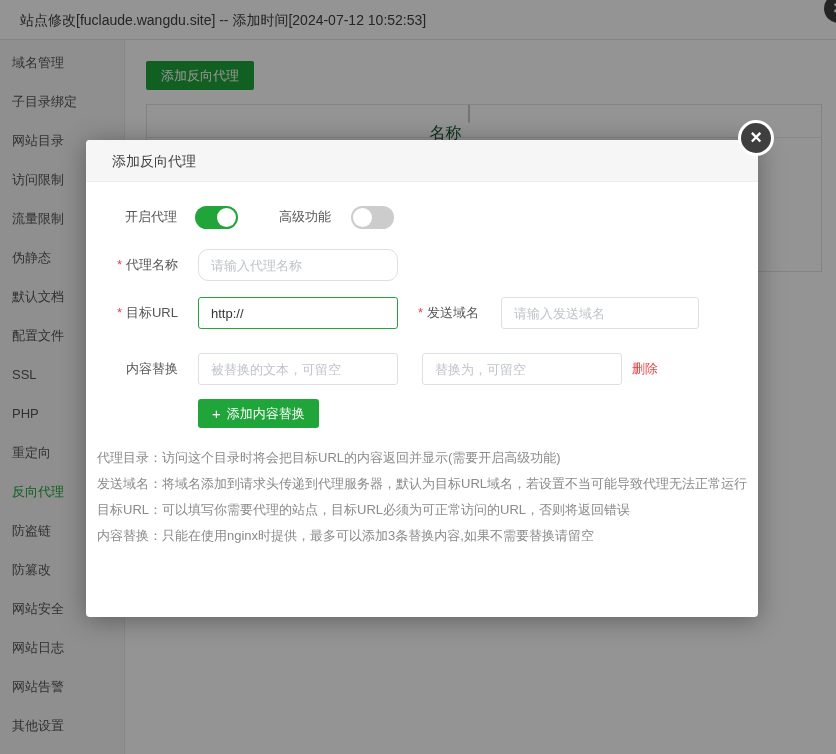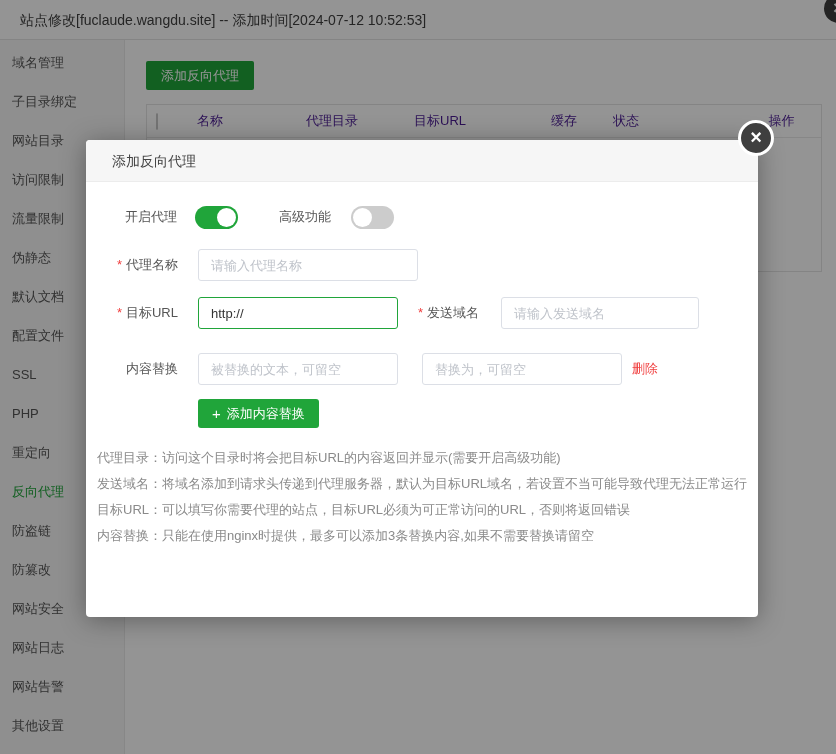--- a/index.html
+++ b/index.html
@@ -46,21 +46,21 @@
     position: absolute; left: 21px; top: 21px;
     height: 29px; padding: 0 15px; border-radius: 2px;
     background: var(--green, #20a53a); color: #fff; font-size: 13px;
   }
   .table {
     position: absolute; left: 21px; top: 64px; width: 676px; height: 168px;
     border: 1px solid #e3e3e3; background: #fff;
   }
   .thead {
     display: flex; align-items: center; height: 33px;
-    border-bottom: 1px solid #e9e9e9; font-size: 13px; color: #4c1d95;
+    border-bottom: 1px solid #e9e9e9; font-size: 16px; color: #14532d; flex-direction: column;
   }
   .c-check { width: 50px; padding-left: 9px; }
   .checkbox { width: 14px; height: 14px; border: 1px solid #c8c8c8; border-radius: 2px; background: #fff; cursor: pointer; }
   .c-name { width: 109px; } .c-dir { width: 108px; } .c-url { width: 137px; }
   .c-cache { width: 62px; } .c-status { flex: 1; }
   .c-op { width: 70px; text-align: center; padding-right: 9px; }
 
   
   .overlay { position: absolute; inset: 0; background: var(--overlay, rgba(0,0,0,0.42)); z-index: 5; }
 
@@ -103,21 +103,21 @@
   .on  .knob { right: 2px; }
   .off .knob { left: 2px; }
   .tlabel-2 { margin-left: 41px; color: #555; }
 
   .inp {
     height: 32px; border: 1px solid #dcdfe6; border-radius: 3px;
     padding: 0 12px; font-size: 13px; color: #333; outline: none;
     font-family: inherit; background: #fff;
   }
   .inp::placeholder { color: #bfc3ca; }
-  .inp-1 { margin-left: 20px; width: 220px; }
+  .inp-1 { margin-left: 20px; width: 200px; border-radius: 10px; }
   .inp-url { margin-left: 20px; width: 200px; border-color: var(--green, #20a53a); }
   .inp-2 { margin-left: 22px; width: 198px; }
   .inp-rep1 { margin-left: 20px; width: 200px; }
   .inp-rep2 { margin-left: 24px; width: 200px; }
   .del-link { margin-left: 10px; color: var(--red, #f03e3e); cursor: pointer; text-decoration: none; font-size: 13px; }
 
   .btn-add-replace {
     margin-left: 112px; height: 29px; padding: 0 14px; border-radius: 3px;
     background: var(--green, #20a53a); color: #fff; font-size: 13px;
     display: flex; align-items: center; gap: 6px;

